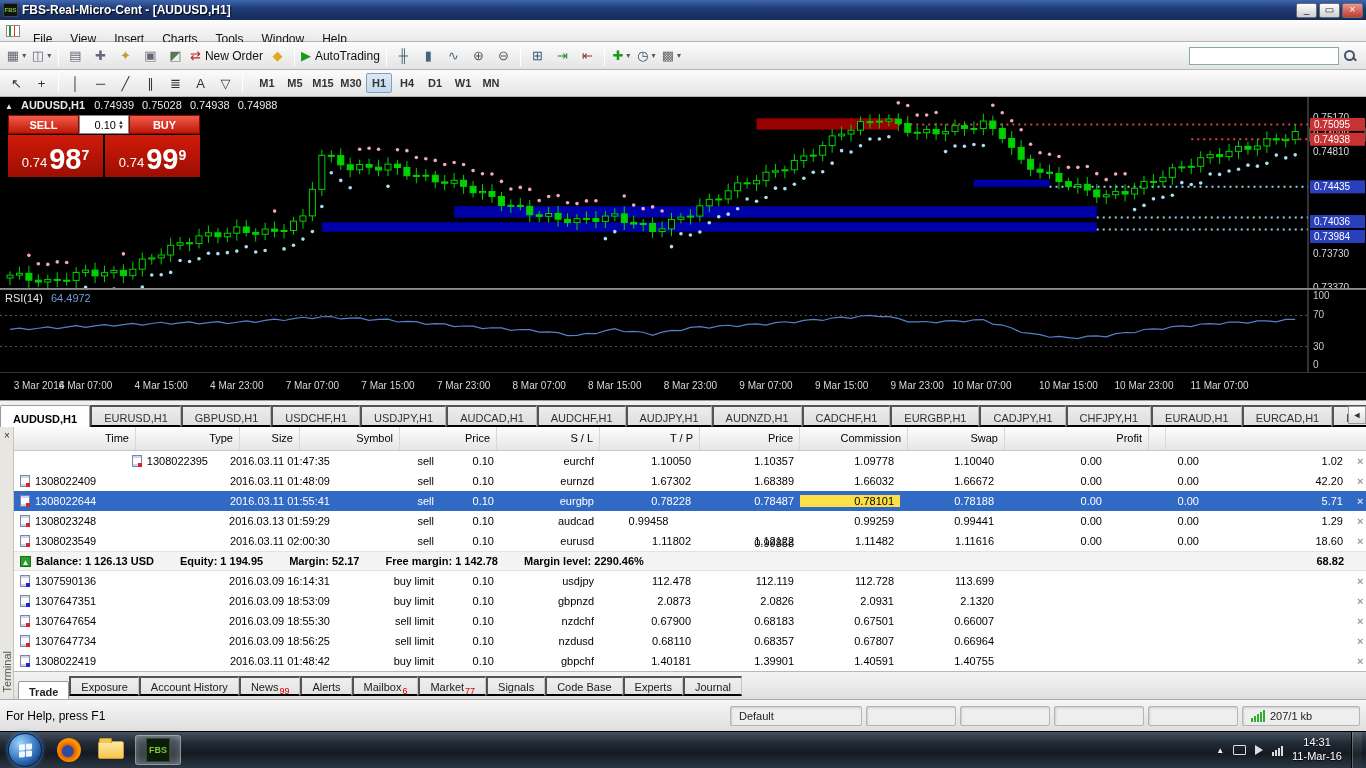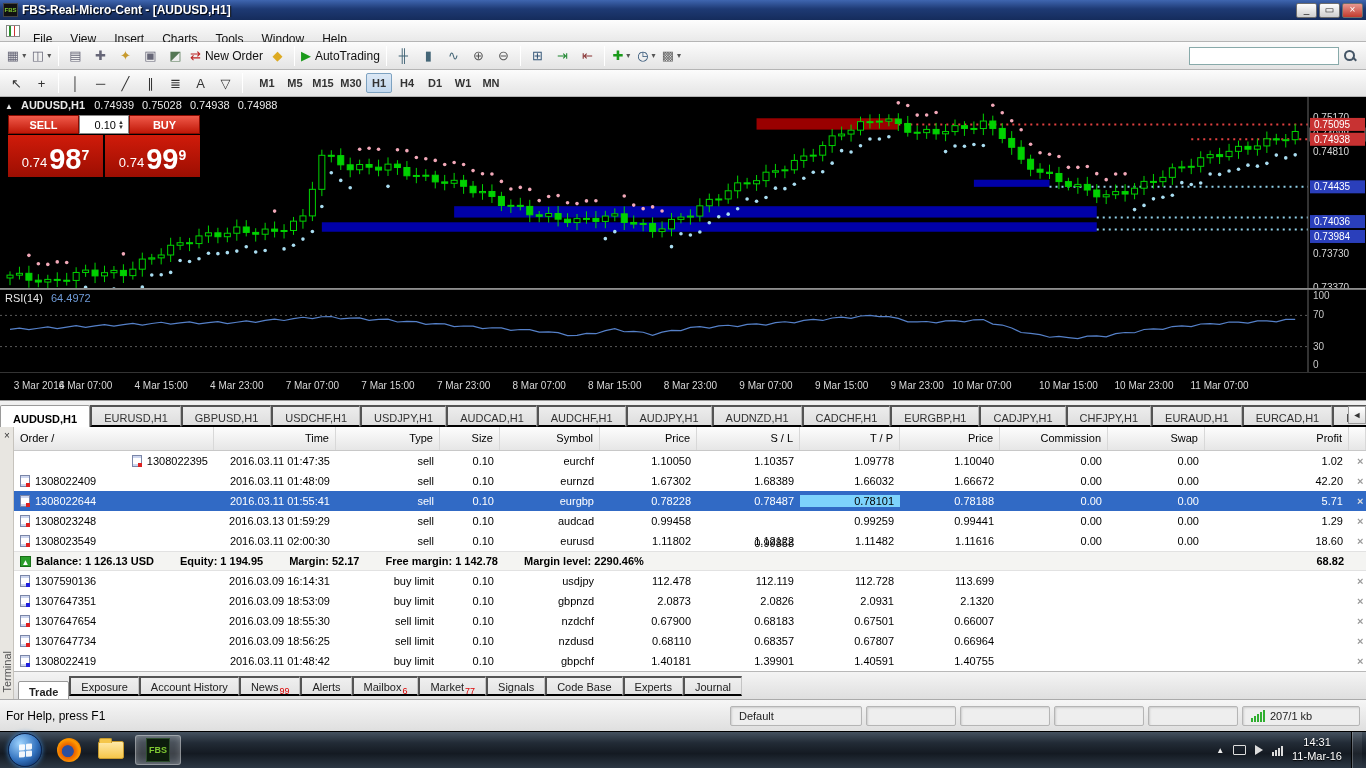--- a/index.html
+++ b/index.html
@@ -73,21 +73,21 @@
   .term-side{width:14px;background:#e8e6e1;border-right:1px solid #c6c3bd;position:relative;flex:0 0 14px;}
   .term-close{position:absolute;top:2px;left:1px;width:12px;height:12px;font-size:10px;line-height:11px;text-align:center;color:#333;background:transparent;border:0;}
   .term-vlabel{position:absolute;bottom:6px;left:1px;writing-mode:vertical-rl;transform:rotate(180deg);font-size:11px;color:#555;}
   .term-main{flex:1;display:flex;flex-direction:column;overflow:hidden;}
   .t-header{height:24px;flex:0 0 24px;display:flex;background:linear-gradient(#fdfdfd,#e6e6e6);border-bottom:1px solid #c8c8c8;}
   .t-hcell{font-size:11px;color:#000;padding:5px 6px 0 6px;border-right:1px solid #d8d8d8;white-space:nowrap;overflow:hidden;}
   .t-rows{flex:1;background:#fff;}
   .trow{height:20px;display:flex;align-items:center;background:#fff;}
   .trow.selected{background:#316ac5;color:#fff;}
   .tcell{padding:0 6px;white-space:nowrap;overflow:hidden;font-size:11px;}
-  .tcell.green{background:#7dd3fc;color:#000;}
+  .tcell.green{background:#fde047;color:#000;}
   .doc-ico{display:inline-block;width:10px;height:12px;background:#fff;border:1px solid #7a86a8;position:relative;vertical-align:-2px;margin-right:5px;box-shadow:inset 0 2px 0 #cdd6ef, inset 0 -2px 0 #cdd6ef;}
   .doc-ico.sell::after,.doc-ico.buy::after{content:"";position:absolute;right:-1px;bottom:-1px;width:4px;height:4px;}
   .doc-ico.sell::after{background:#d22;}
   .doc-ico.buy::after{background:#22d;}
   .bal-ico{display:inline-block;width:11px;height:11px;background:#2a9e2a;color:#fff;font-size:8px;line-height:11px;text-align:center;margin-right:5px;border:1px solid #187018;}
   .xbtn{color:#999;font-weight:bold;font-size:11px;background:transparent;border:0;padding:0 2px;}
   .trow.selected .xbtn{color:#ddd;}
   .balance-row{height:20px;display:flex;align-items:center;background:#f4f4f2;border-top:1px solid #e2e2e2;border-bottom:1px solid #e2e2e2;font-weight:bold;}
   .balance-row .b-item{margin-right:26px;white-space:nowrap;}
   .balance-row .b-profit{margin-left:auto;margin-right:22px;}
@@ -826,21 +826,20 @@
       <button class="ctab-scroll">◄</button>
     </div>
 
   <div class="terminal">
     <div class="term-side">
       <button class="term-close">×</button>
       <span class="term-vlabel">Terminal</span>
     </div>
     <div class="term-main">
       <div class="t-header" id="t-header">
-          <div class="t-hcell" style="width: 200px; text-align: left;">Order  /</div>
           <div class="t-hcell" style="width: 122px; text-align: right;">Time</div>
           <div class="t-hcell" style="width: 104px; text-align: right;">Type</div>
           <div class="t-hcell" style="width: 60px; text-align: right;">Size</div>
           <div class="t-hcell" style="width: 100px; text-align: right;">Symbol</div>
           <div class="t-hcell" style="width: 97px; text-align: right;">Price</div>
           <div class="t-hcell" style="width: 103px; text-align: right;">S / L</div>
           <div class="t-hcell" style="width: 100px; text-align: right;">T / P</div>
           <div class="t-hcell" style="width: 100px; text-align: right;">Price</div>
           <div class="t-hcell" style="width: 108px; text-align: right;">Commission</div>
           <div class="t-hcell" style="width: 97px; text-align: right;">Swap</div>
@@ -892,21 +891,21 @@
             <div class="tcell" style="width: 97px; text-align: right;">0.00</div>
             <div class="tcell" style="width: 144px; text-align: right;">5.71</div>
             <div class="tcell" style="width: 17px; text-align: center;"><button class="xbtn">×</button></div>
           </div>
           <div class="trow">
             <div class="tcell" style="width: 200px; text-align: left;"><span class="doc-ico sell"></span>1308023248</div>
             <div class="tcell" style="width: 122px; text-align: right;">2016.03.13 01:59:29</div>
             <div class="tcell" style="width: 104px; text-align: right;">sell</div>
             <div class="tcell" style="width: 60px; text-align: right;">0.10</div>
             <div class="tcell" style="width: 100px; text-align: right;">audcad</div>
-            <div class="tcell" style="width: 97px; text-align: right;">0.99458</div>
+            <div class="tcell" style="width: 97px; text-align: center;">0.99458</div>
             <div class="tcell" style="width: 103px; text-align: right; margin-top: 44px;">0.99858</div>
             <div class="tcell" style="width: 100px; text-align: right;">0.99259</div>
             <div class="tcell" style="width: 100px; text-align: right;">0.99441</div>
             <div class="tcell" style="width: 108px; text-align: right;">0.00</div>
             <div class="tcell" style="width: 97px; text-align: right;">0.00</div>
             <div class="tcell" style="width: 144px; text-align: right;">1.29</div>
             <div class="tcell" style="width: 17px; text-align: center;"><button class="xbtn">×</button></div>
           </div>
           <div class="trow">
             <div class="tcell" style="width: 200px; text-align: left;"><span class="doc-ico sell"></span>1308023549</div>

